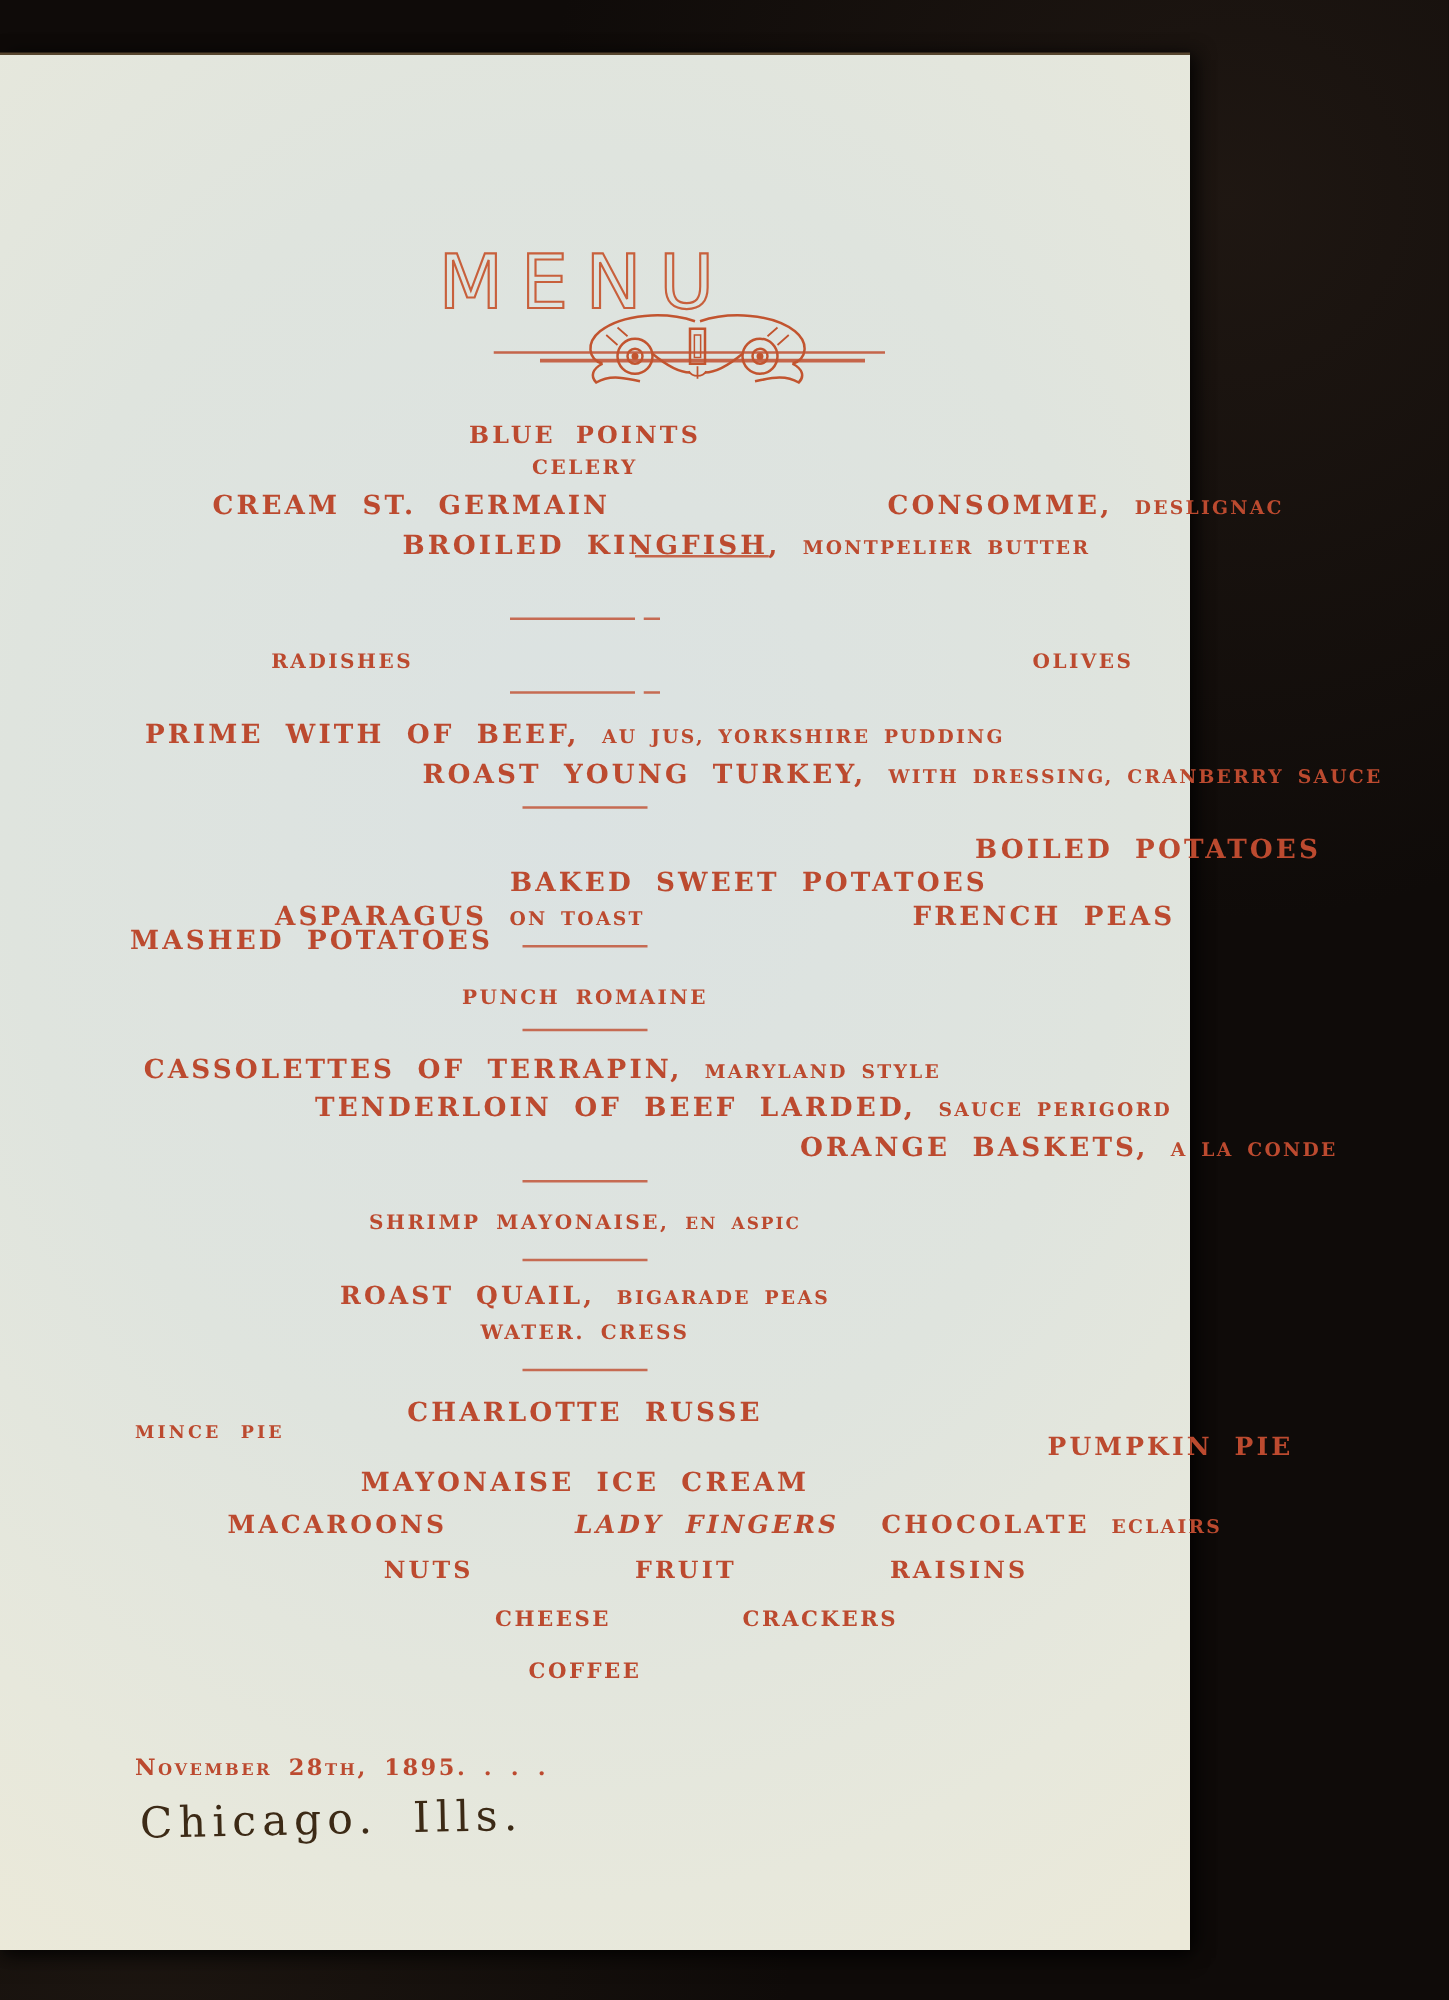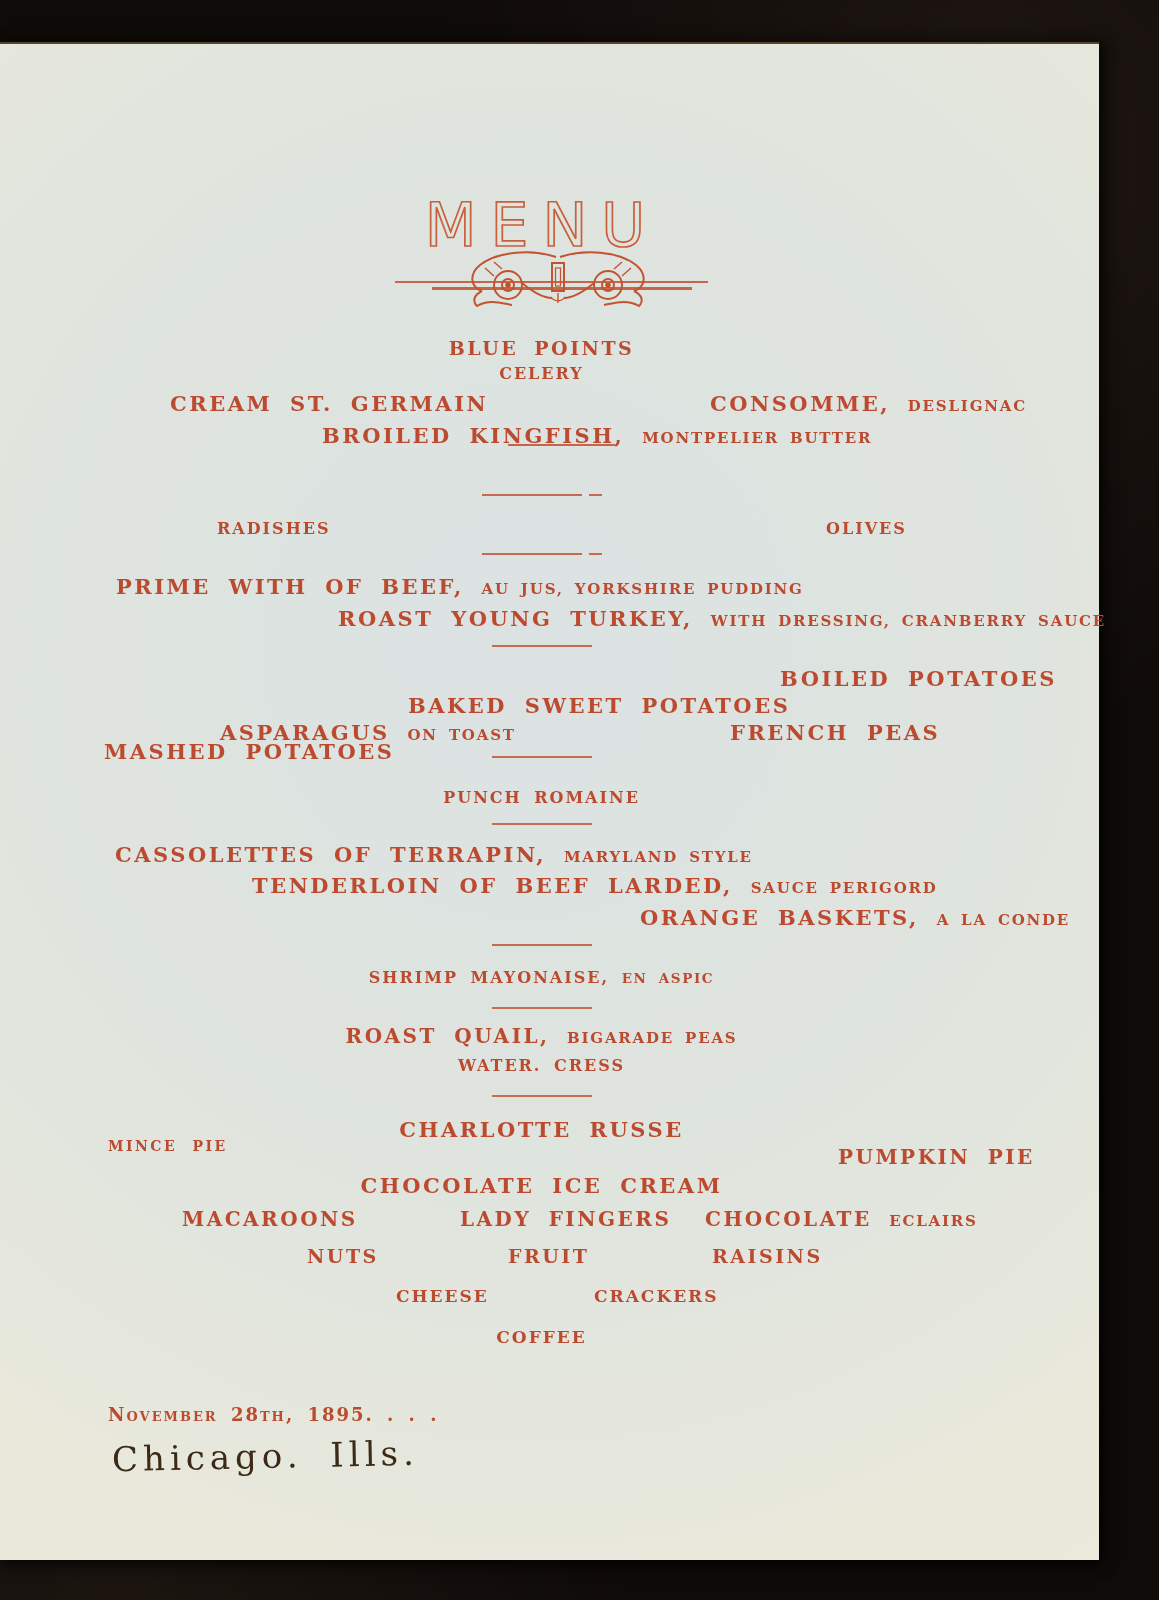--- a/index.html
+++ b/index.html
@@ -5,21 +5,21 @@
   html,body{margin:0;padding:0;}
   body{
     width:1159px;height:1600px;position:relative;overflow:hidden;
     background:
       radial-gradient(120% 90% at 85% 10%, rgba(60,45,35,.35) 0%, rgba(0,0,0,0) 40%),
       radial-gradient(100% 80% at 10% 95%, rgba(70,55,40,.25) 0%, rgba(0,0,0,0) 45%),
       #0f0b09;
     font-family:"DejaVu Serif","Liberation Serif",serif;
   }
   .card{
-    position:absolute;left:0;top:42px;width:1099px;height:1516px;
+    position:absolute;left:0;top:42px;width:952px;height:1516px;
     background:
       radial-gradient(95% 70% at 48% 40%, #dbe2e2 0%, #dfe4de 50%, #e7e8dc 82%, #ebe9d9 100%);
     border-top:2px solid #56452e;
     box-shadow:6px 0 14px rgba(0,0,0,.6), 0 6px 14px rgba(0,0,0,.6);
   }
   .abs{position:absolute;white-space:nowrap;}
   .ctr{position:absolute;left:8px;right:24px;text-align:center;white-space:nowrap;}
   .red{color:#bc4a2f;font-weight:700;}
   .xl{font-size:21px;letter-spacing:2.5px;word-spacing:8px;line-height:1.1;}
   .lg{font-size:19px;letter-spacing:2.5px;word-spacing:7px;line-height:1.1;}
@@ -189,27 +189,27 @@
   <div class="ctr red xl" style="top:1074px;">
     <span>CHARLOTTE RUSSE</span>
   </div>
   <div class="abs red xl" style="left:108px;top:1095px;font-size:14px;">
     <span>MINCE PIE</span>
   </div>
   <div class="abs red xl" style="left:838px;top:1102px;font-size:20px;">
     <span>PUMPKIN PIE</span>
   </div>
   <div class="ctr red xl" style="top:1130px;">
-    <span>CHOCOLATE ICE CREAM</span>
+    <span>MAYONAISE ICE CREAM</span>
   </div>
 
   <div class="abs red xl" style="left:182px;top:1164px;font-size:20px;">
     <span>MACAROONS</span>
   </div>
-  <div class="abs red xl" style="left:460px;top:1164px;font-size:20px;">
+  <div class="abs red xl" style="left:460px;top:1164px;font-size:20px;font-style:italic;">
     <span>LADY FINGERS</span>
   </div>
   <div class="abs red xl" style="left:705px;top:1164px;font-size:20px;">
     <span>CHOCOLATE</span>
     <span class="sub">ECLAIRS</span>
   </div>
 
   <div class="abs red lg" style="left:307px;top:1202px;">
     <span>NUTS</span>
   </div>

